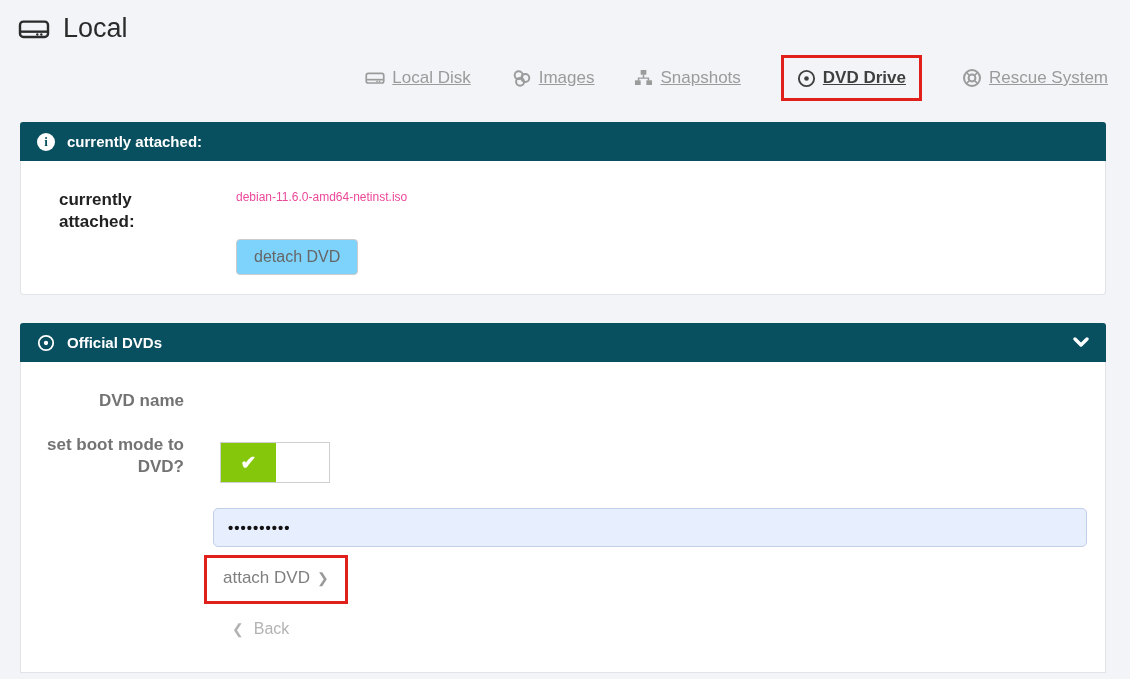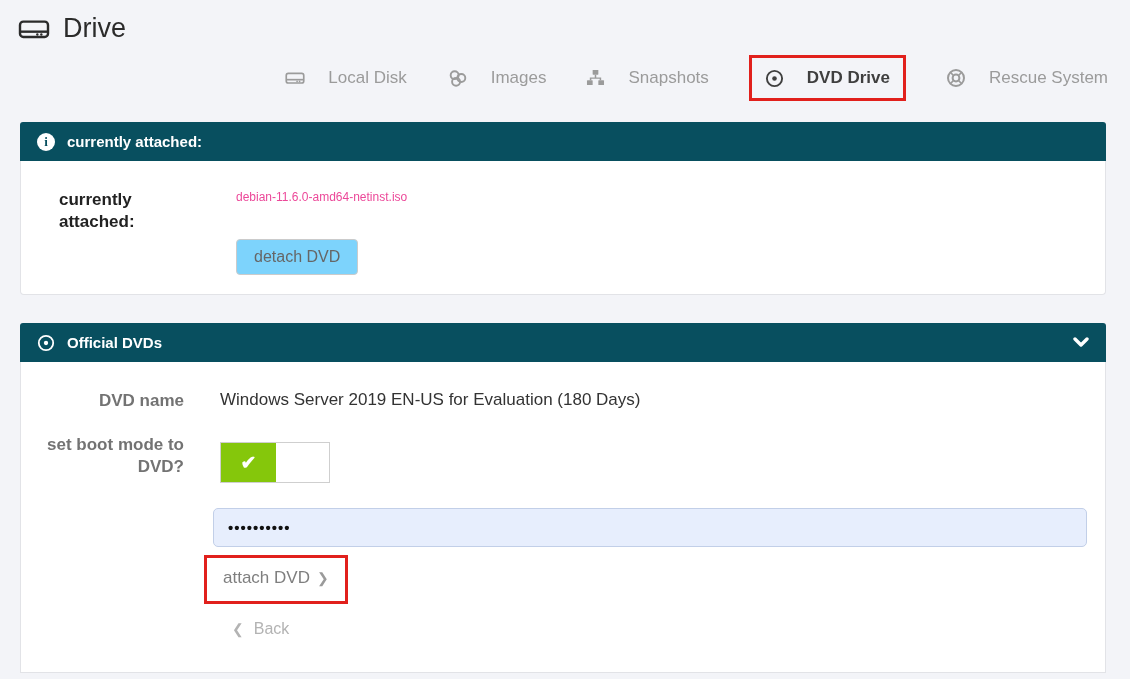--- a/index.html
+++ b/index.html
@@ -13,21 +13,21 @@
   }
   svg { display:block; }
 
   
   .page-title { position:absolute; top:13px; left:18px; display:flex; align-items:center; gap:13px; }
   .page-title .txt { font-size:27px; color:#2b2b2b; }
   .page-title .ico { color:#2b2b2b; }
 
   
   .tabbar { position:absolute; top:54px; right:22px; height:48px; display:flex; align-items:center; gap:40px; }
-  .tab { display:flex; align-items:center; gap:23px; font-size:17px; color:#9b9b9b; cursor:pointer; white-space:nowrap; }
+  .tab { display:flex; align-items:center; gap:7px; font-size:17px; color:#9b9b9b; cursor:pointer; white-space:nowrap;text-decoration:underline; }
   .tab .t-ico { color:#9b9b9b; display:flex; }
   .tab.active { color:#3f3f3f; font-weight:bold; }
   .tab.active .t-ico { color:#3f3f3f; }
   .annotation-box { border:3px solid #e1201c; padding:10px 13px; display:flex; align-items:center; }
 
   
   .panel { position:absolute; left:20px; width:1086px; }
   .panel-header {
     height:39px; background:#084f5f; color:#fff;
     display:flex; align-items:center; gap:12px; padding:0 17px;
@@ -94,21 +94,21 @@
 
 <div class="page-title">
   <span class="ico">
     <svg width="32" height="28" viewBox="0 0 24 21" fill="none" stroke="currentColor" stroke-width="1.8">
       <rect x="1.5" y="5" width="21" height="11.5" rx="2.5"></rect>
       <path d="M2 12.5 h20"></path>
       <circle cx="14.5" cy="14.6" r="0.9" fill="currentColor" stroke="none"></circle>
       <circle cx="17.5" cy="14.6" r="0.9" fill="currentColor" stroke="none"></circle>
     </svg>
   </span>
-  <span class="txt">Drive</span>
+  <span class="txt">Local</span>
 </div>
 
 <div class="tabbar">
 
   <div class="tab">
     <span class="t-ico">
       <svg width="20" height="18" viewBox="0 0 24 21" fill="none" stroke="currentColor" stroke-width="2">
         <rect x="1.5" y="5" width="21" height="11.5" rx="2.5"></rect>
         <path d="M2 12.5 h20"></path>
         <circle cx="14.5" cy="14.6" r="1" fill="currentColor" stroke="none"></circle>
@@ -188,21 +188,20 @@
     <span>Official DVDs</span>
     <span class="hdr-chevron">
       <svg width="16" height="11" viewBox="0 0 16 11" fill="none" stroke="#fff" stroke-width="3.4" stroke-linecap="round" stroke-linejoin="round">
         <path d="M2 2 l6 6 l6 -6"></path>
       </svg>
     </span>
   </div>
   <div class="panel-body">
 
     <div class="frm-label lbl-dvdname">DVD name</div>
-    <div class="val-dvdname">Windows Server 2019 EN-US for Evaluation (180 Days)</div>
 
     <div class="frm-label lbl-boot">set boot mode to DVD?</div>
     <div class="toggle">
       <div class="toggle-on-half">
         <span>✔</span>
       </div>
     </div>
 
     <input type="text" class="pwd-input" value="••••••••••" style="">
 

